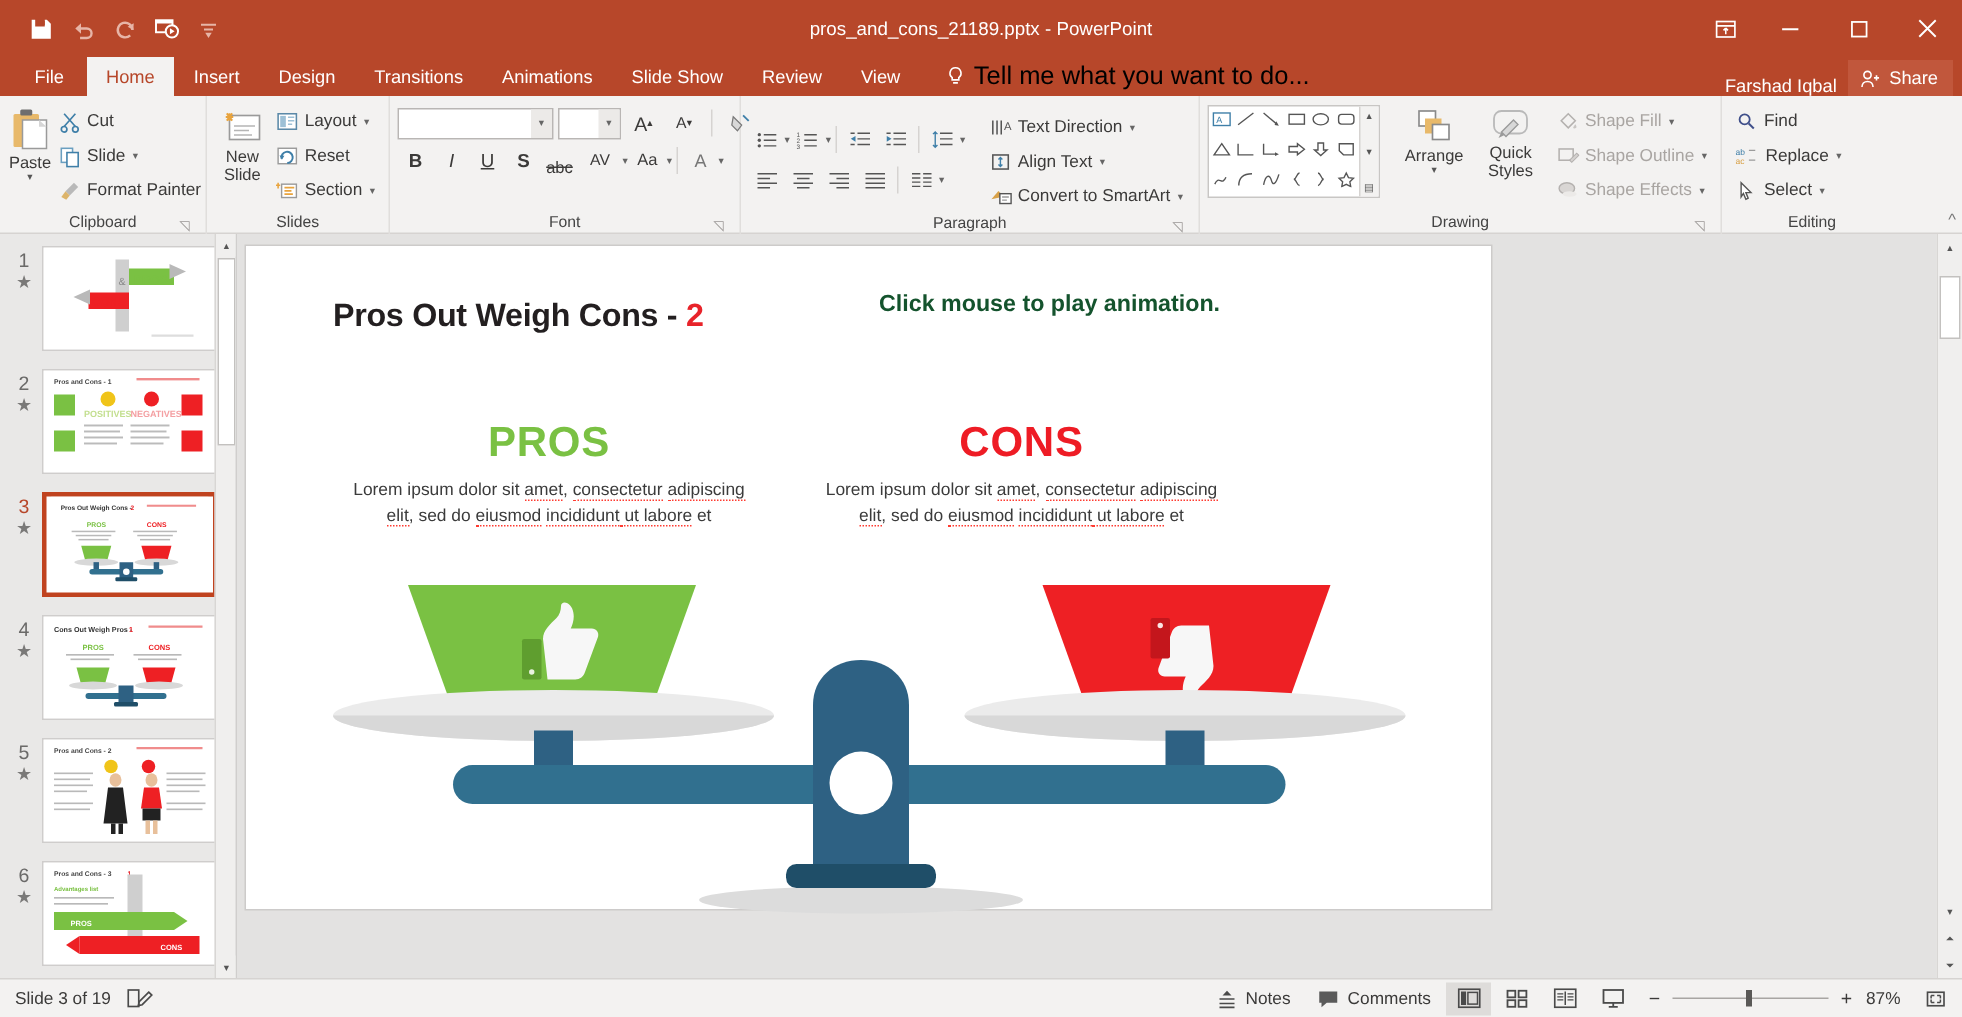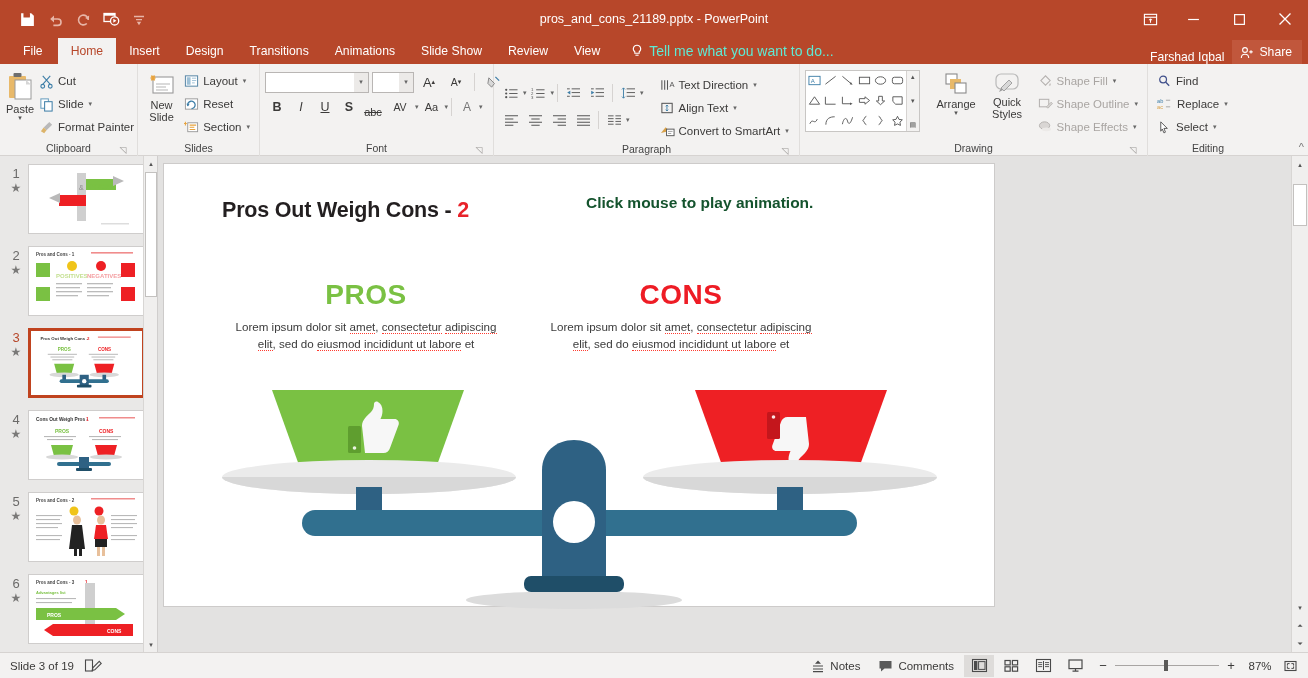--- a/index.html
+++ b/index.html
@@ -58,21 +58,21 @@
     display: flex; align-items: center;
     color: #fff; font-size: 12.2px;
     white-space: nowrap;
   }
   .tab.active {
     background: #f3f2f1; color: #b7472a;
   }
   .tab.file { padding: 0 15px; }
   .tellme {
     display: flex; align-items: center; gap: 6px;
-    color: #5eead4; font-size: 14px; padding: 0 10px; height: 26px;
+    color: #000000; font-size: 17px; padding: 0 10px; height: 26px;
     margin-left: 8px;
   }
   .tb-right {
     position: absolute; right: 6px; bottom: 0;
     display: flex; align-items: flex-end; gap: 8px; height: 26px;
   }
   .user-name { color: #fff; font-size: 12.2px; }
   .share-btn {
     display: flex; align-items: center; gap: 5px;
     color: #fff; font-size: 12.2px;
@@ -287,21 +287,21 @@
     display: flex; align-items: center; gap: 7px; padding: 0 6px;
   }
   .zs-track {
     width: 104px; height: 1px; background: #a8a5a3; position: relative;
   }
   .zs-knob {
     position: absolute; left: 49px; top: -5px;
     width: 4px; height: 11px; background: #5a5957;
   }
   .zs-sign { font-size: 13px; color: #3b3a39; width: 10px; text-align: center; }
-  .zoom-pct { width: 32px; text-align: center; }
+  .zoom-pct { width: 32px; text-align: left; }
   .fitbtn { width: 24px; display: flex; align-items: center; justify-content: center; }
 </style>
 </head>
 <body>
 
 <div class="app">
 
   <div class="titlebar">
     <div class="qat">
       <div class="qat-btn">

